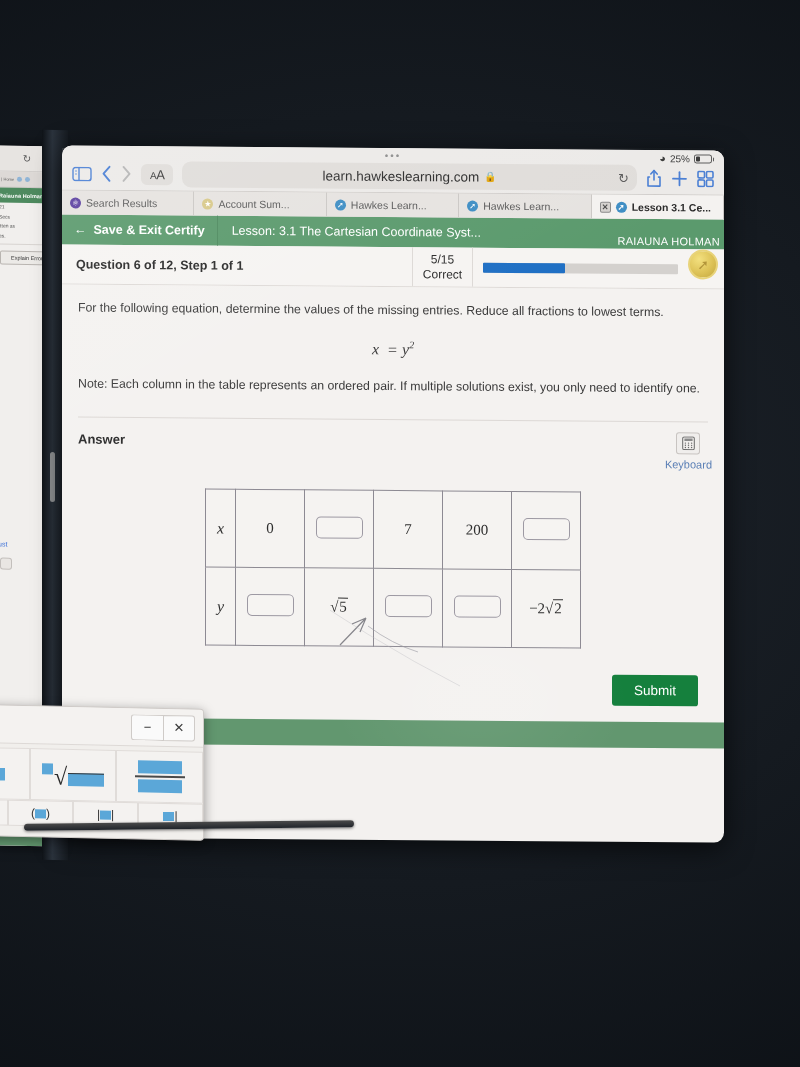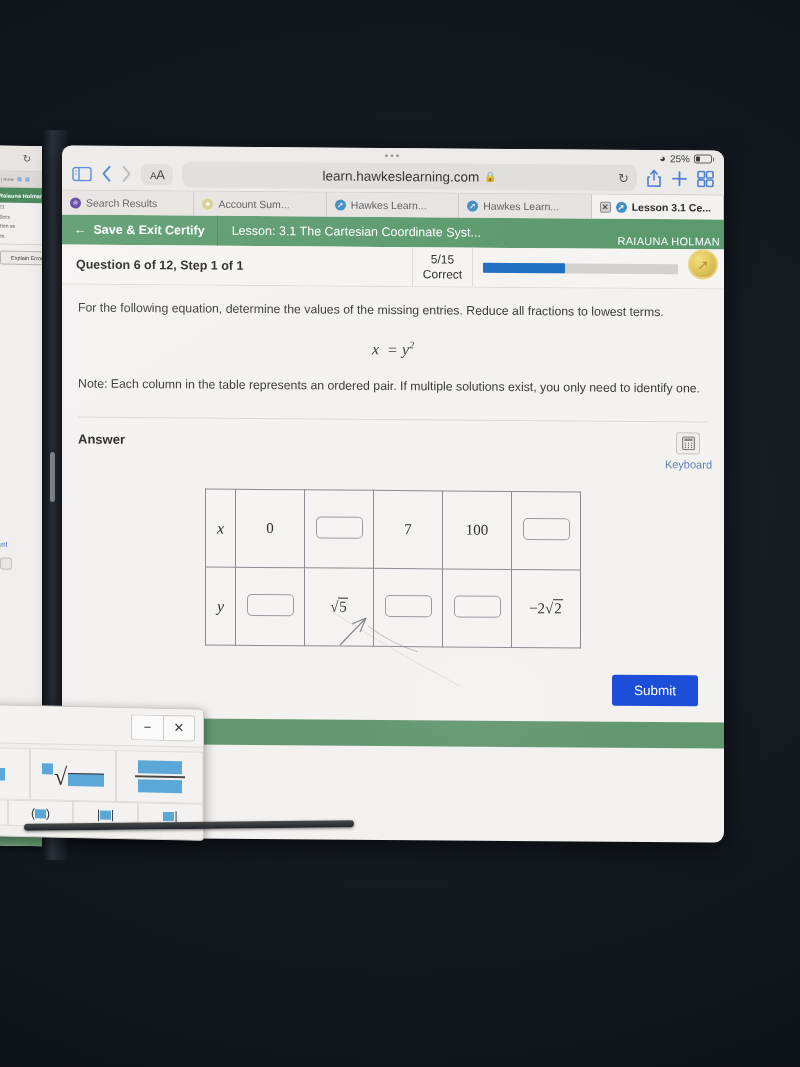--- a/index.html
+++ b/index.html
@@ -255,21 +255,21 @@
   }
   .sqrt { display:inline-block; }
   .sqrt .radicand { border-top:1px solid #2e2e2e; padding:0 1px 0 1px; }
 
   
   .submit-area {
     padding: 26px 16px 16px 0; display:flex; justify-content:flex-end;
     background:#f4f2f0;
   }
   .submit-btn {
-    background:#1d4ed8; color:#fff; border:none; border-radius:3px;
+    background:#15803d; color:#fff; border:none; border-radius:3px;
     font-size:13.5px; padding:8px 22px; cursor:pointer;
     font-family:"Liberation Sans", sans-serif;
     margin-right:-6px;
   }
   .green-footer { height:26px; background:#62976f; }
 
   
   #mathkbd {
     position:absolute; left:-58px; top:706px;
     width:262px; height:132px;
@@ -504,21 +504,21 @@
       </div>
 
       <div class="table-wrap">
         <table class="answer-table">
           <tbody>
             <tr>
               <td class="hdr">x</td>
               <td><span>0</span></td>
               <td><span class="blank-input"></span></td>
               <td><span>7</span></td>
-              <td><span>100</span></td>
+              <td><span>200</span></td>
               <td><span class="blank-input"></span></td>
             </tr>
             <tr>
               <td class="hdr">y</td>
               <td><span class="blank-input"></span></td>
               <td>
                 <span class="sqrt"><span></span>√<span class="radicand">5</span></span>
               </td>
               <td><span class="blank-input"></span></td>
               <td><span class="blank-input"></span></td>

